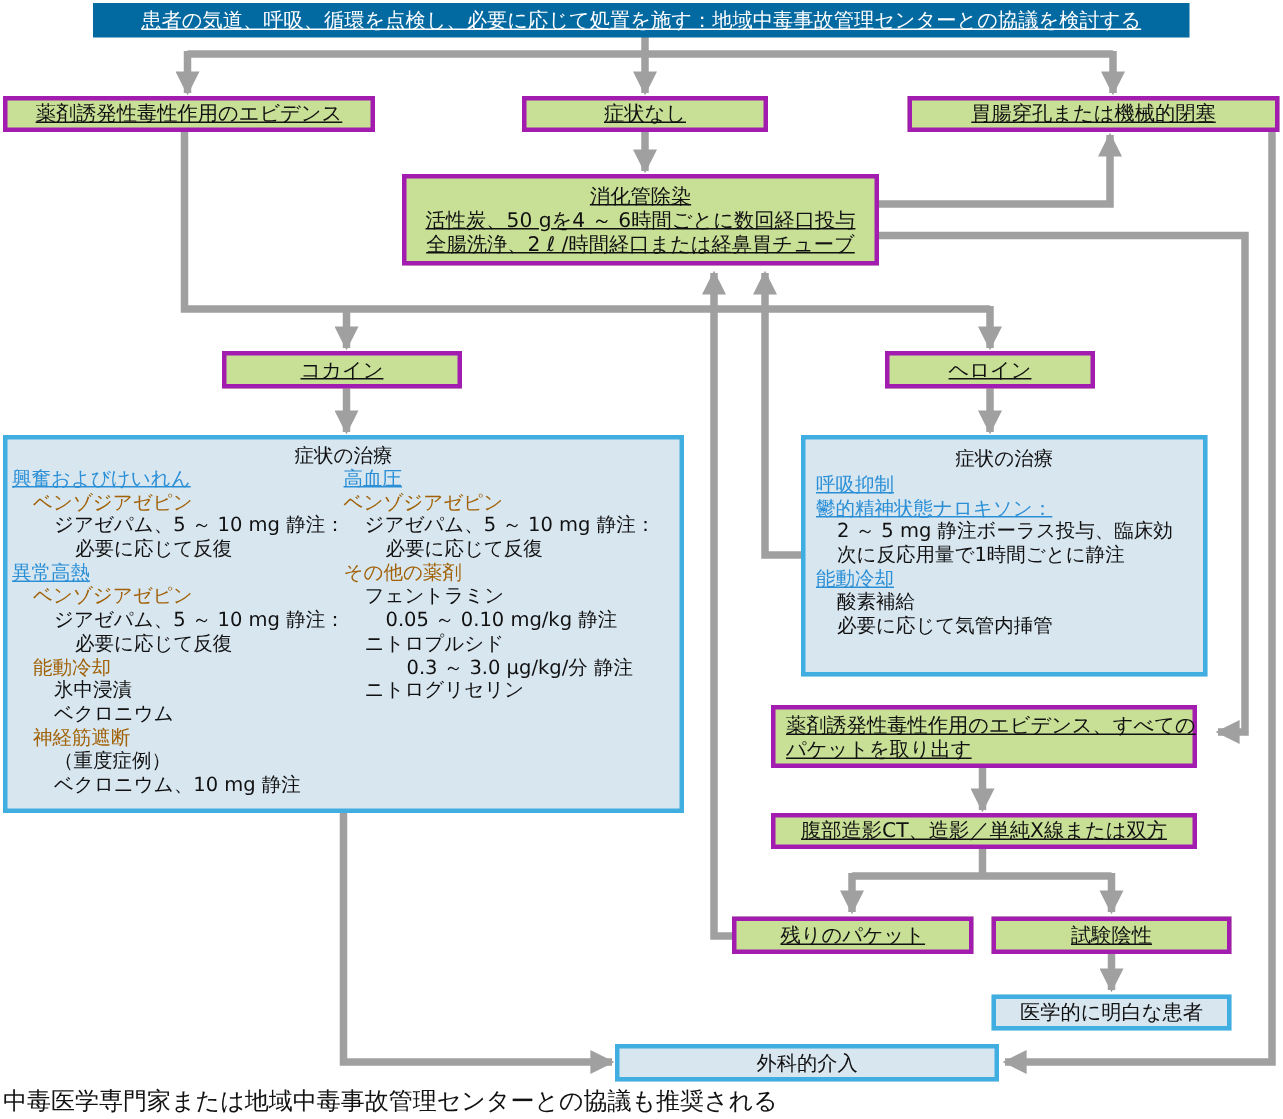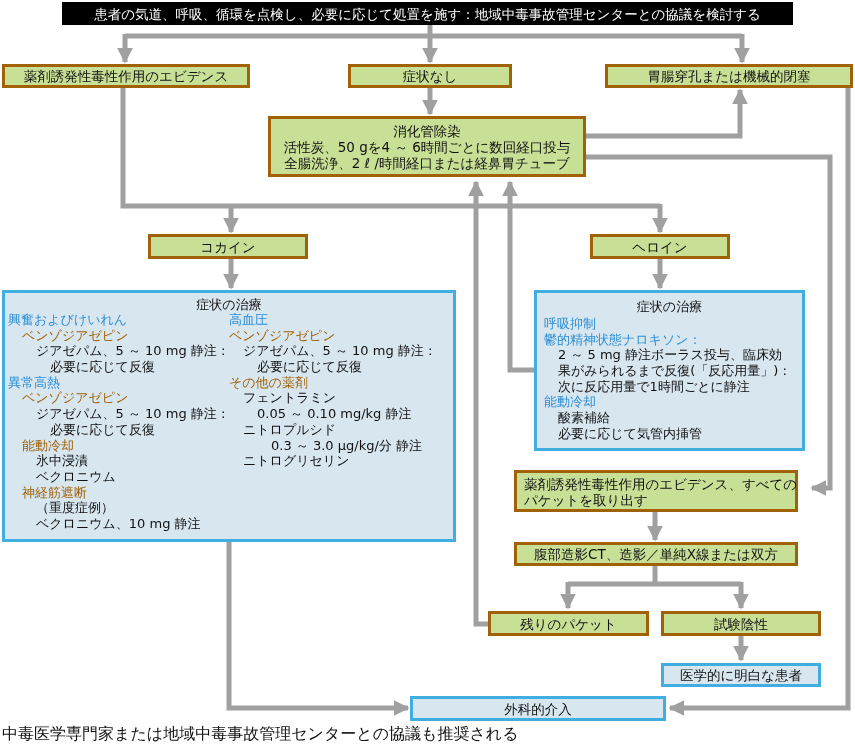--- a/index.html
+++ b/index.html
@@ -1,26 +1,26 @@
 <!DOCTYPE html>
 <html><head>
   <meta charset="utf-8">
   <style>
     html, body { margin:0; padding:0; background:#ffffff; }
     body { width:855px; height:746px; position:relative; overflow:hidden;
            font-family:"DejaVu Sans", "Liberation Sans", sans-serif; color:#111; }
     #connectors { position:absolute; left:0; top:0; width:855px; height:746px; }
     .box { position:absolute; box-sizing:border-box; }
-    .green { background:#c8df96; border:3px solid #a16207; }
-    .green-dark { background:#000000; color:#fff; border:none; }
+    .green { background:#c8df96; border:3px solid #a21caf;text-decoration:underline; }
+    .green-dark { background:#0369a1; color:#fff; border:none;text-decoration:underline; }
     .blue { background:#d8e6f0; border:3px solid #40aee0; }
     .center { display:flex; align-items:center; justify-content:center; text-align:center; }
     .lbl { font-size:13.5px; line-height:16px; white-space:nowrap; }
     .sm { font-size:13px; line-height:15.5px; white-space:nowrap; }
-    .c-blue { color:#2b8fd6; }
+    .c-blue { color:#2b8fd6;text-decoration:underline; }
     .c-orange { color:#a16207; }
     .ind1 { padding-left:14px; }
     .ind2 { padding-left:28px; }
     .ind3 { padding-left:42px; }
     .col { position:absolute; top:22px; }
     .ttl { text-align:center; }
     .footnote { position:absolute; left:2px; top:724px; font-size:16px; white-space:nowrap; }
   </style>
 </head>
 <body>
@@ -131,21 +131,20 @@
 <div class="box green center lbl" style="left:590px; top:234px; width:140px; height:25px;">
   <span>ヘロイン</span>
 </div>
 
 <div class="box blue" style="left:534px; top:290px; width:271px; height:161px;">
   <div class="sm ttl" style="position:absolute; left:0; right:0; top:6px;">症状の治療</div>
   <div class="col" id="her-lines" style="left:7px; top:23px;">
       <div class="sm c-blue" style="height: 15.7px;">呼吸抑制</div>
       <div class="sm c-blue" style="height: 15.7px;">鬱的精神状態ナロキソン：</div>
       <div class="sm ind1" style="height: 15.7px;">2 ～ 5 mg 静注ボーラス投与、臨床効</div>
-      <div class="sm ind1" style="height: 15.7px;">果がみられるまで反復(「反応用量」)：</div>
       <div class="sm ind1" style="height: 15.7px;">次に反応用量で1時間ごとに静注</div>
       <div class="sm c-blue" style="height: 15.7px;">能動冷却</div>
       <div class="sm ind1" style="height: 15.7px;">酸素補給</div>
       <div class="sm ind1" style="height: 15.7px;">必要に応じて気管内挿管</div>
     </div>
 </div>
 
 <div class="box green" style="left:514px; top:470px; width:284px; height:42px; padding:3px 0 0 7px;">
   <div class="lbl">薬剤誘発性毒性作用のエビデンス、すべての</div>
   <div class="lbl">パケットを取り出す</div>

